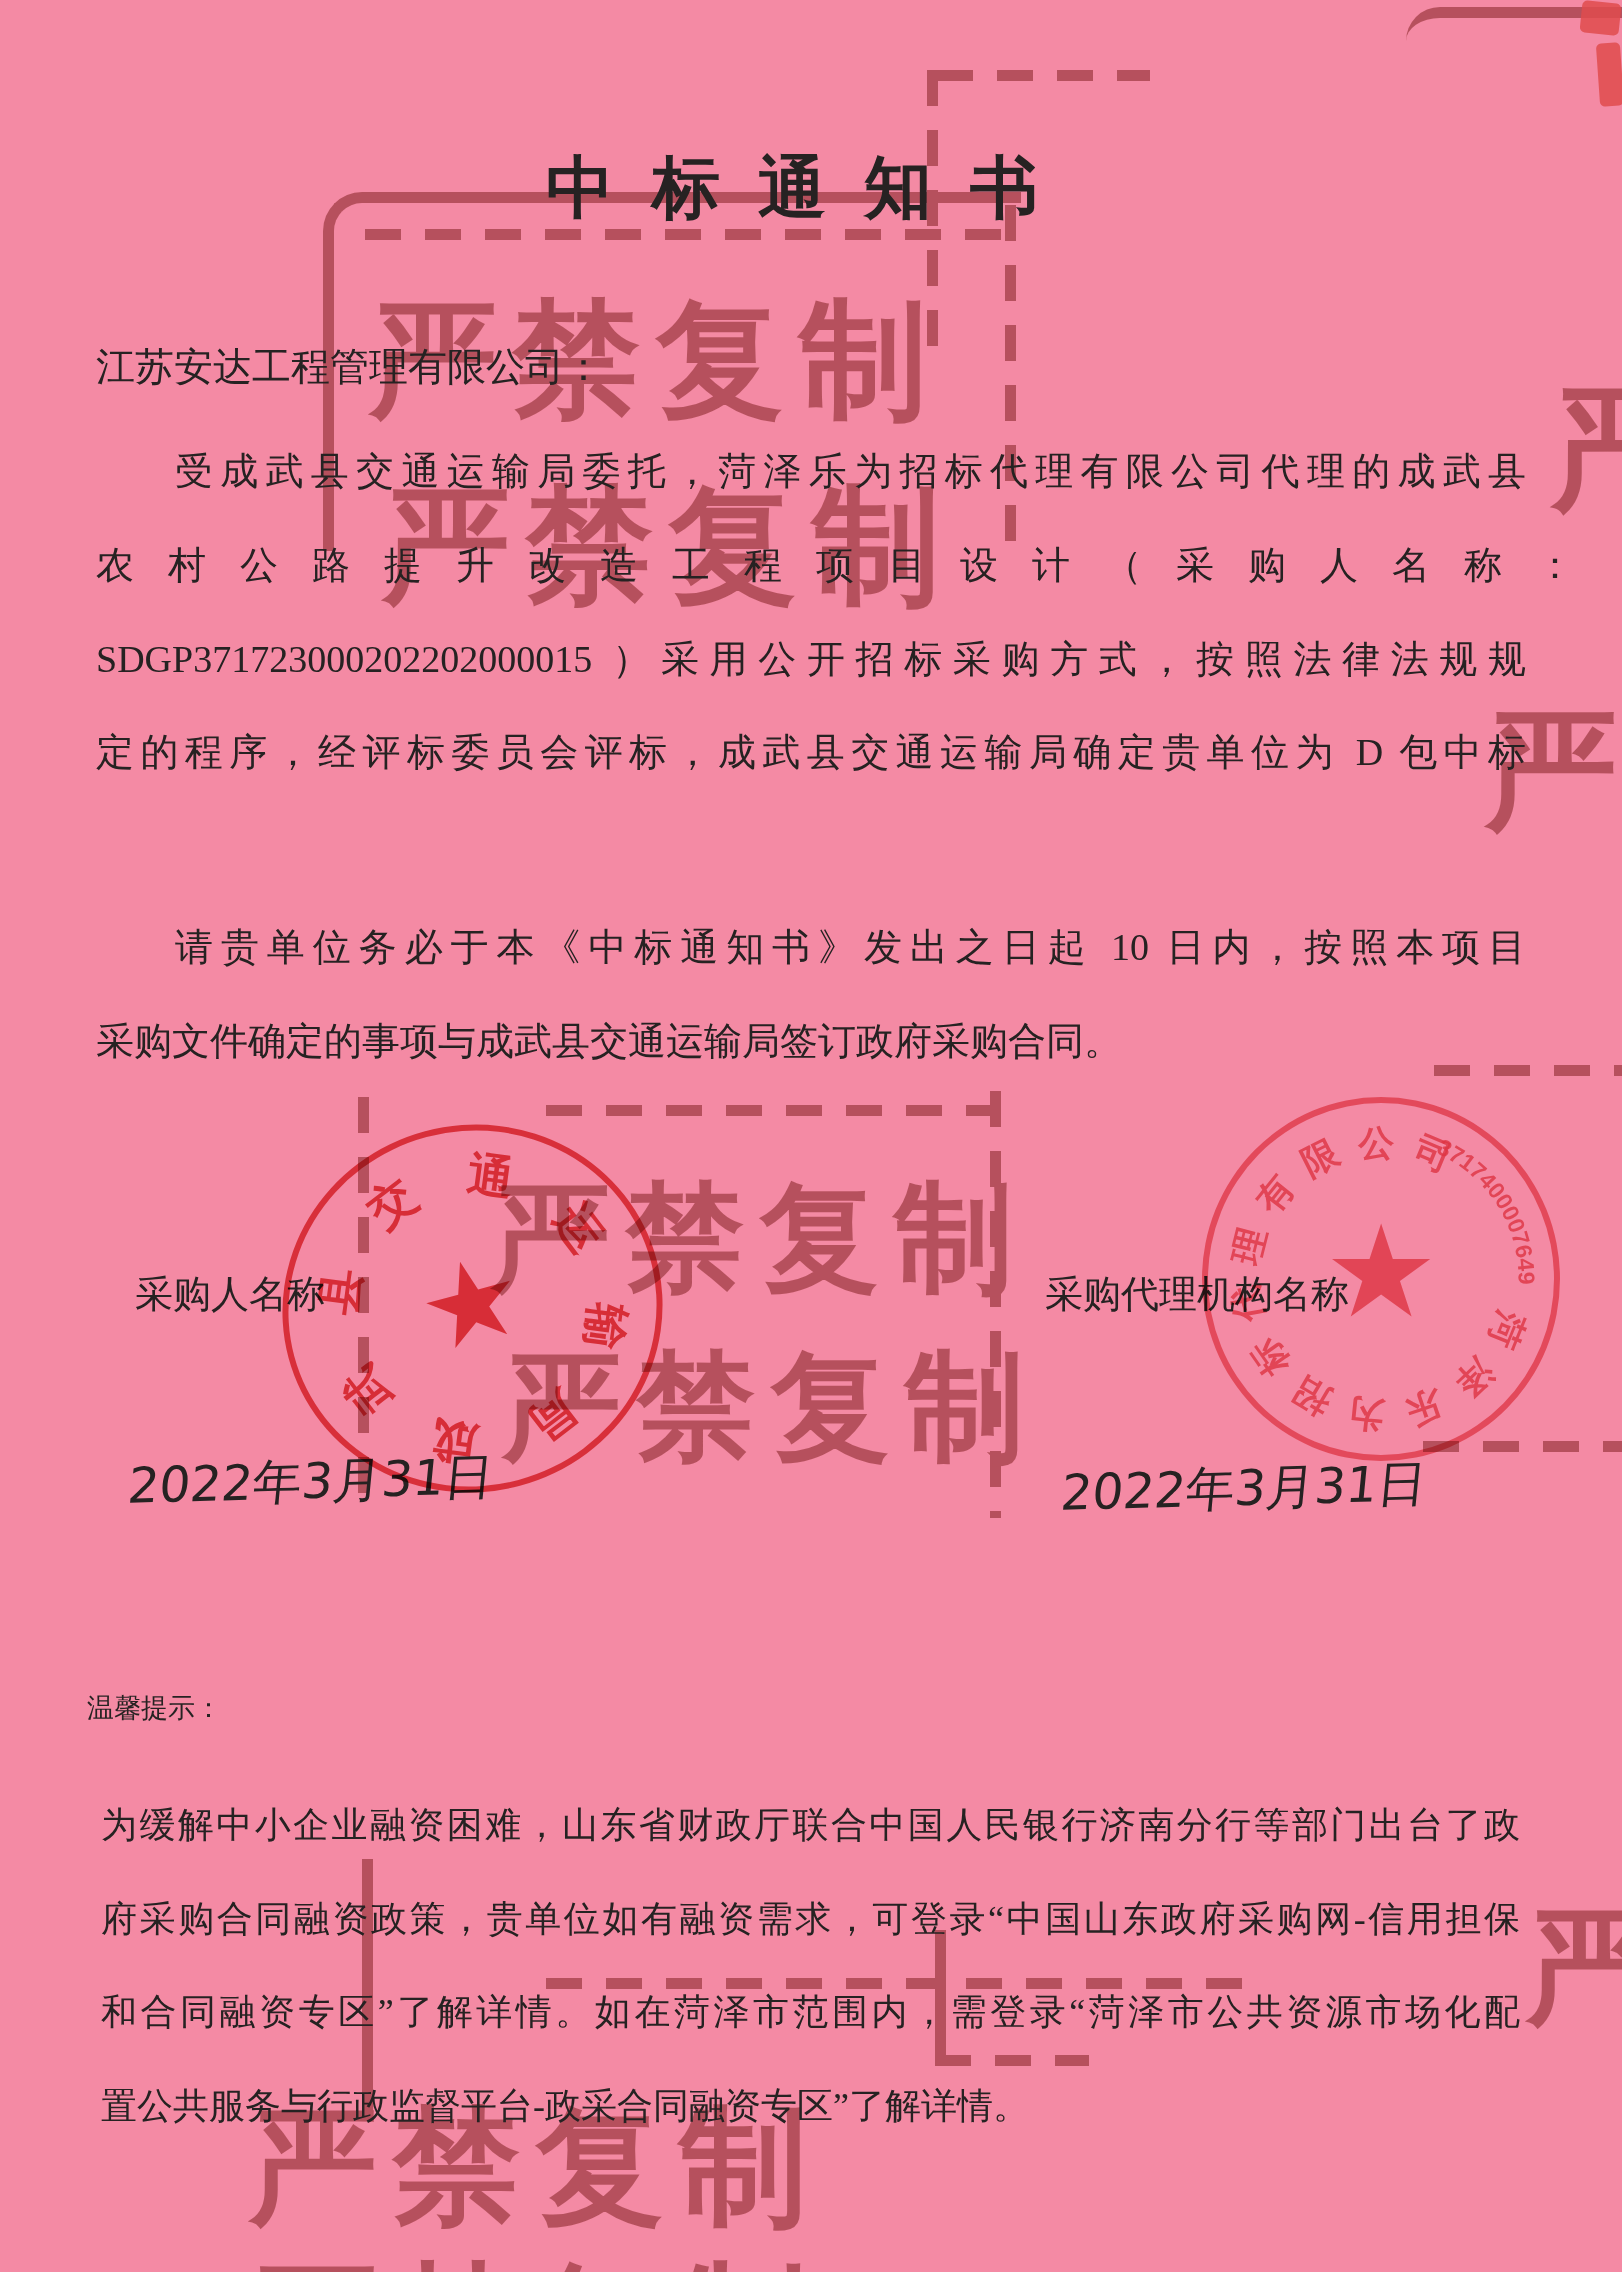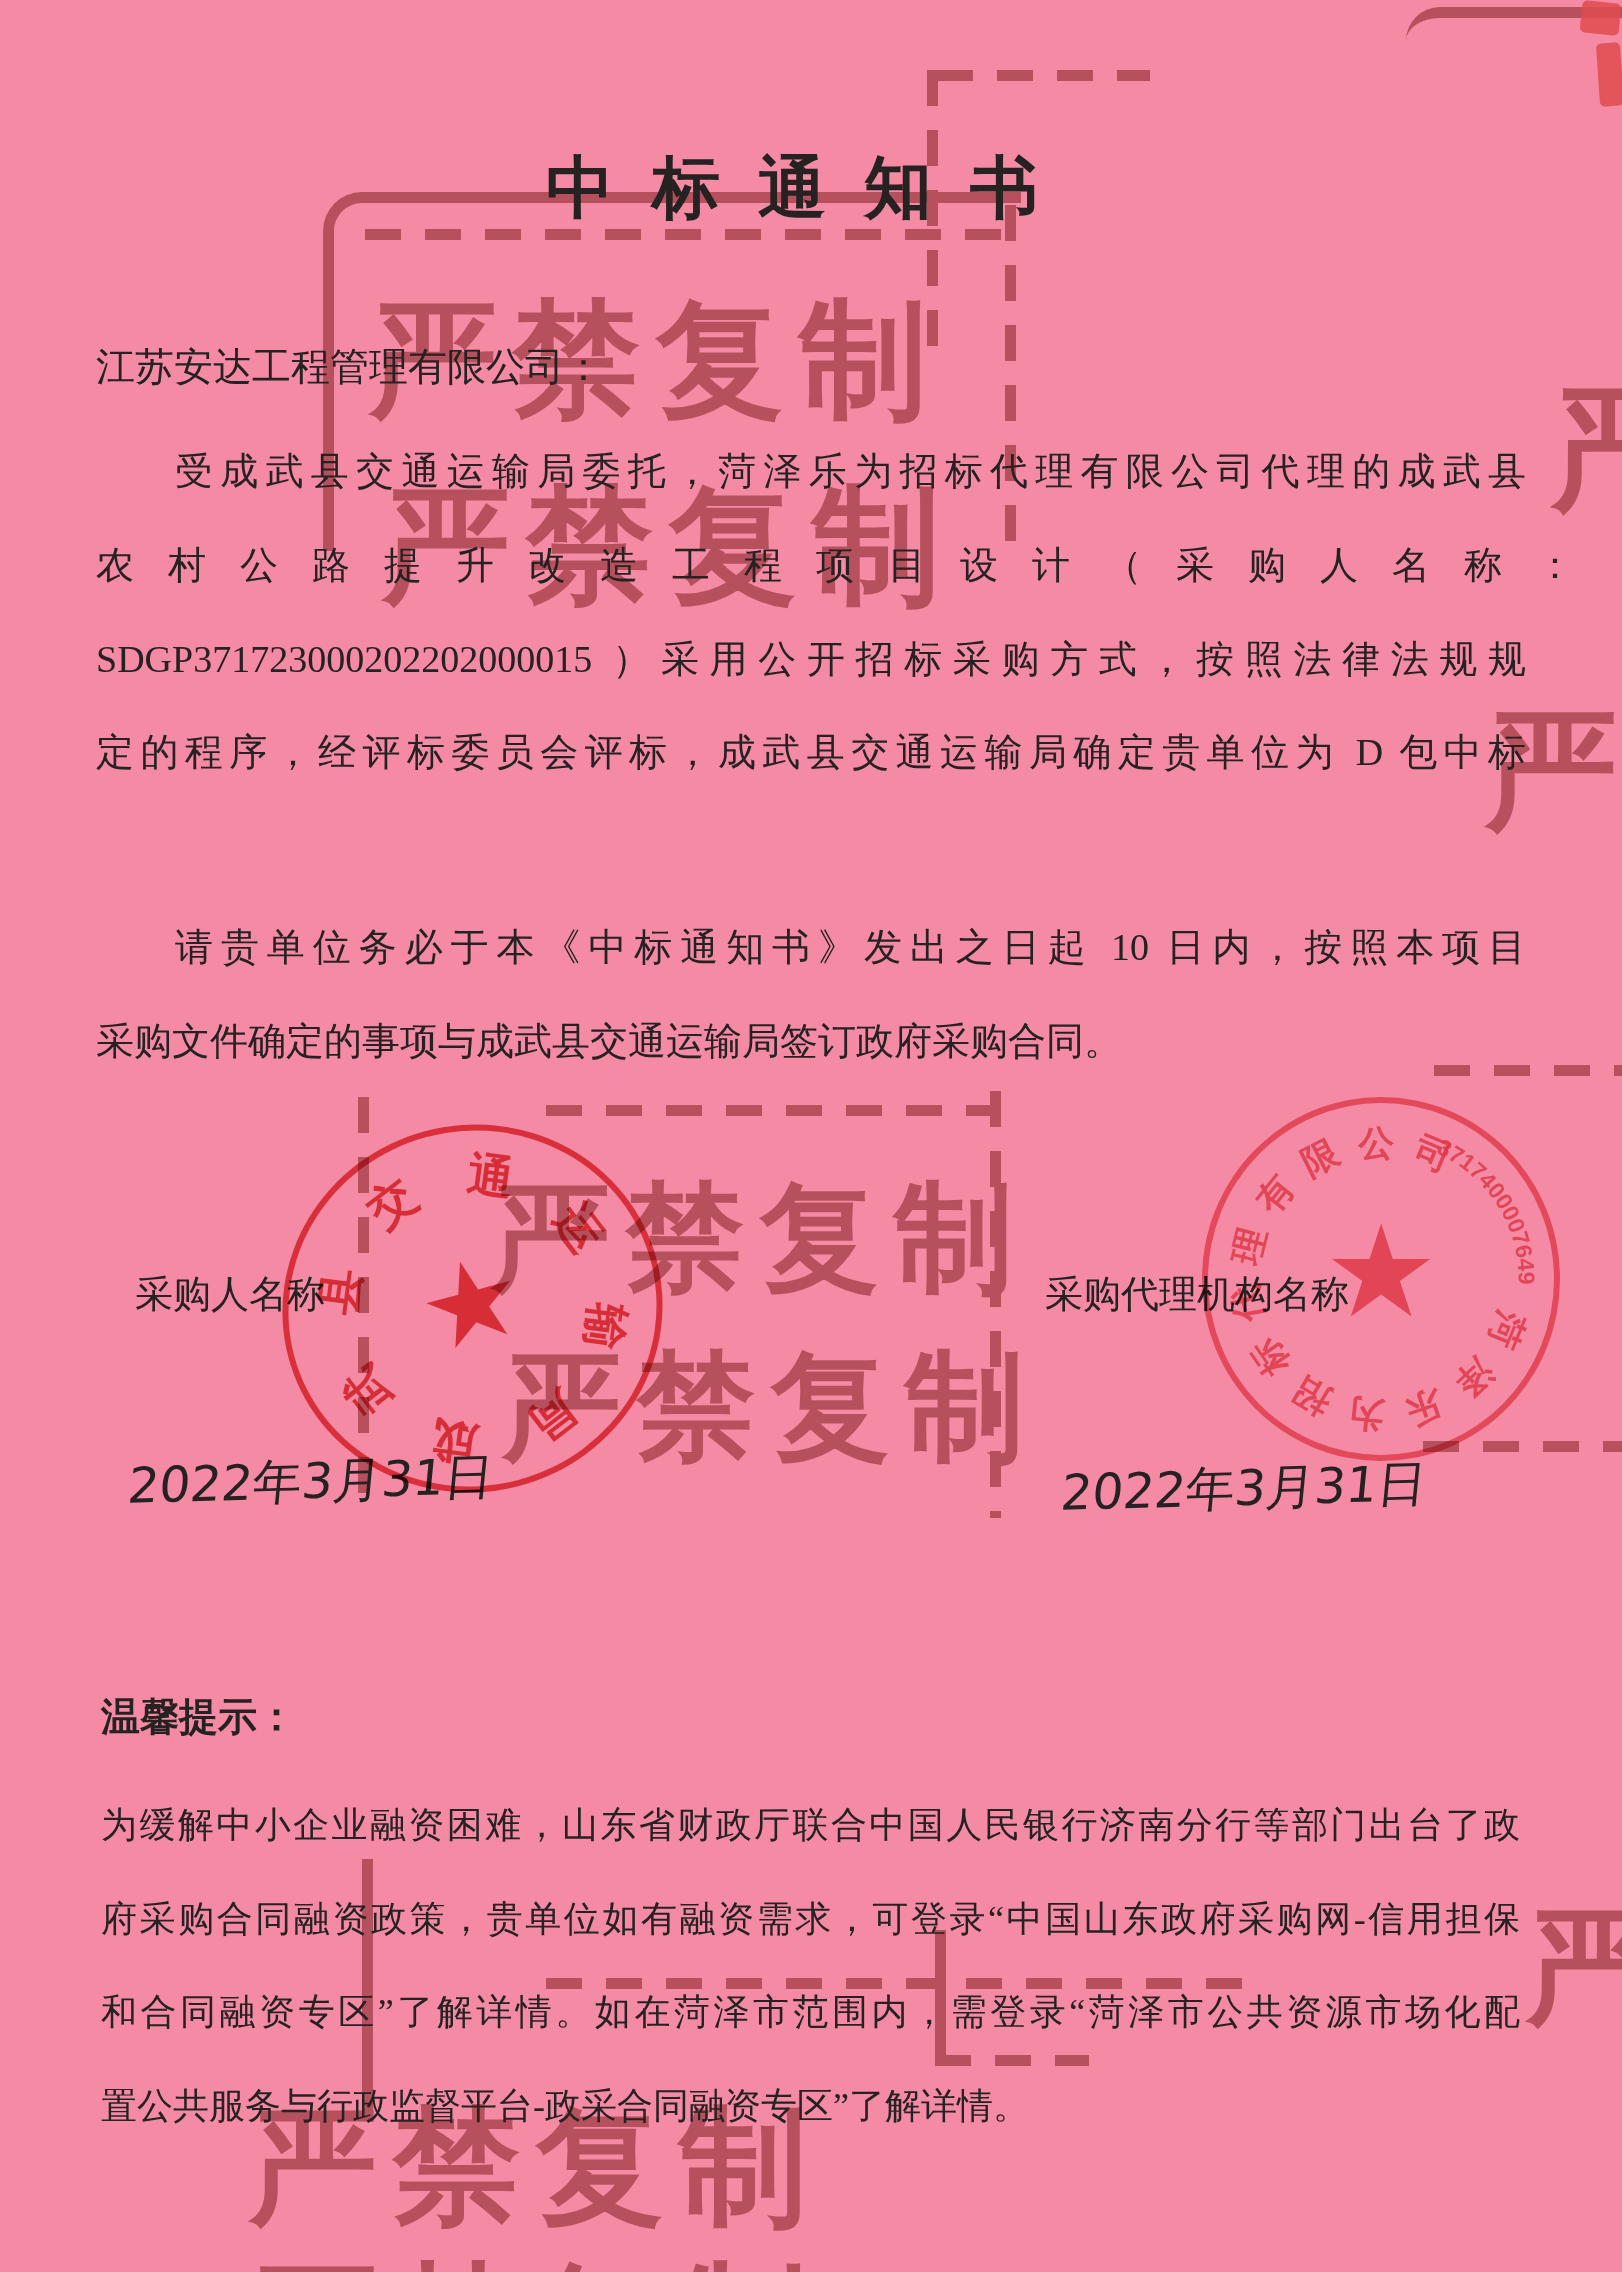--- a/index.html
+++ b/index.html
@@ -27,21 +27,21 @@
          font-size:68px;letter-spacing:38px;font-weight:600;}
   .line{position:absolute;left:96px;right:96px;font-size:38px;line-height:1.45;
         text-align:justify;text-align-last:justify;white-space:nowrap;}
   .line.noj{text-align:left;text-align-last:left;}
   .indent{padding-left:79px;}
   .spread{letter-spacing:34px;text-align:left;text-align-last:left;}
   .addressee{position:absolute;left:96px;top:340px;font-size:39px;}
   .sig-label{position:absolute;font-size:38px;}
   .hand-date{position:absolute;font-size:49px;font-weight:500;
              font-family:"DejaVu Sans",sans-serif;transform:rotate(-1.5deg) skewX(-7deg);}
-  .tips-title{position:absolute;left:101px;top:1690px;font-size:39px;font-weight:bold;}
+  .tips-title{position:absolute;left:87px;top:1690px;font-size:27px;}
   .tip-line{position:absolute;left:101px;right:102px;font-size:36px;
             text-align:justify;text-align-last:justify;white-space:nowrap;}
   .tip-line.noj{text-align:left;text-align-last:left;}
   
   .stamp{position:absolute;border-radius:50%;z-index:3;mix-blend-mode:multiply;}
   .stamp .sc{position:absolute;left:50%;top:50%;font-weight:700;
              font-family:"Liberation Sans","DejaVu Sans",sans-serif;}
   .stamp-purchaser{left:282px;top:1125px;width:369px;height:355px;
          border:6px solid rgba(221,58,61,.85);color:rgba(221,58,61,.88);
          transform:rotate(-15deg);}

